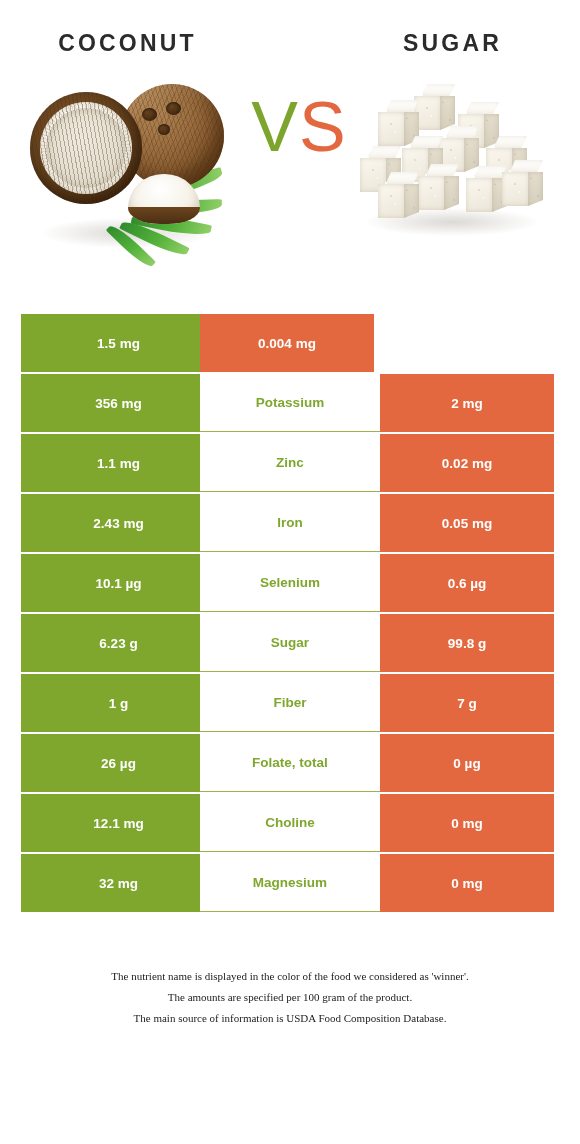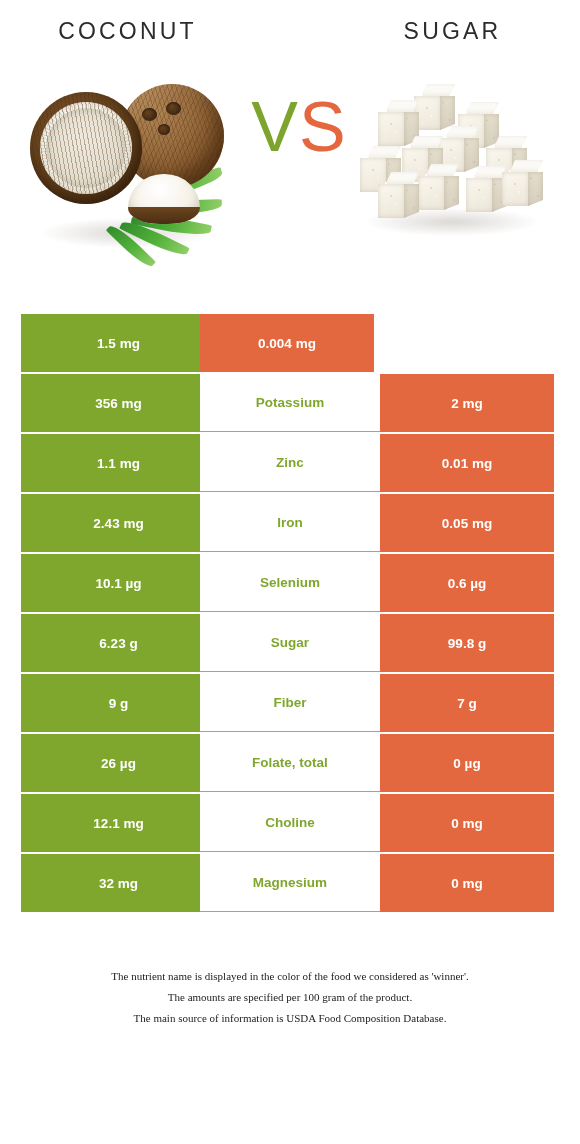--- a/index.html
+++ b/index.html
@@ -15,23 +15,23 @@
     overflow: hidden;
   }
 
   
   .header {
     position: relative;
     height: 62px;
   }
   .food-title {
     position: absolute;
-    top: 18px;
+    top: 30px;
     font-size: 23px;
-    font-weight: 400;
+    font-weight: 700;
     letter-spacing: 3.2px;
     color: #2b2b2b;
     text-transform: uppercase;
     font-family: "Liberation Sans", sans-serif;
     white-space: nowrap;
   }
   .food-title.left  { left: 0; width: 255px; text-align: center; }
   .food-title.right { left: 325px; width: 255px; text-align: center; }
 
   
@@ -367,39 +367,39 @@
       <div class="cell cell-right">0.004 mg</div>
     </div>
     <div class="row">
       <div class="cell cell-left">356 mg</div>
       <div class="cell cell-mid">Potassium</div>
       <div class="cell cell-right">2 mg</div>
     </div>
     <div class="row">
       <div class="cell cell-left">1.1 mg</div>
       <div class="cell cell-mid">Zinc</div>
-      <div class="cell cell-right">0.01 mg</div>
+      <div class="cell cell-right">0.02 mg</div>
     </div>
     <div class="row">
       <div class="cell cell-left">2.43 mg</div>
       <div class="cell cell-mid">Iron</div>
       <div class="cell cell-right">0.05 mg</div>
     </div>
     <div class="row">
       <div class="cell cell-left">10.1 µg</div>
       <div class="cell cell-mid">Selenium</div>
       <div class="cell cell-right">0.6 µg</div>
     </div>
     <div class="row">
       <div class="cell cell-left">6.23 g</div>
       <div class="cell cell-mid">Sugar</div>
       <div class="cell cell-right">99.8 g</div>
     </div>
     <div class="row">
-      <div class="cell cell-left">9 g</div>
+      <div class="cell cell-left">1 g</div>
       <div class="cell cell-mid">Fiber</div>
       <div class="cell cell-right">7 g</div>
     </div>
     <div class="row">
       <div class="cell cell-left">26 µg</div>
       <div class="cell cell-mid">Folate, total</div>
       <div class="cell cell-right">0 µg</div>
     </div>
     <div class="row">
       <div class="cell cell-left">12.1 mg</div>

